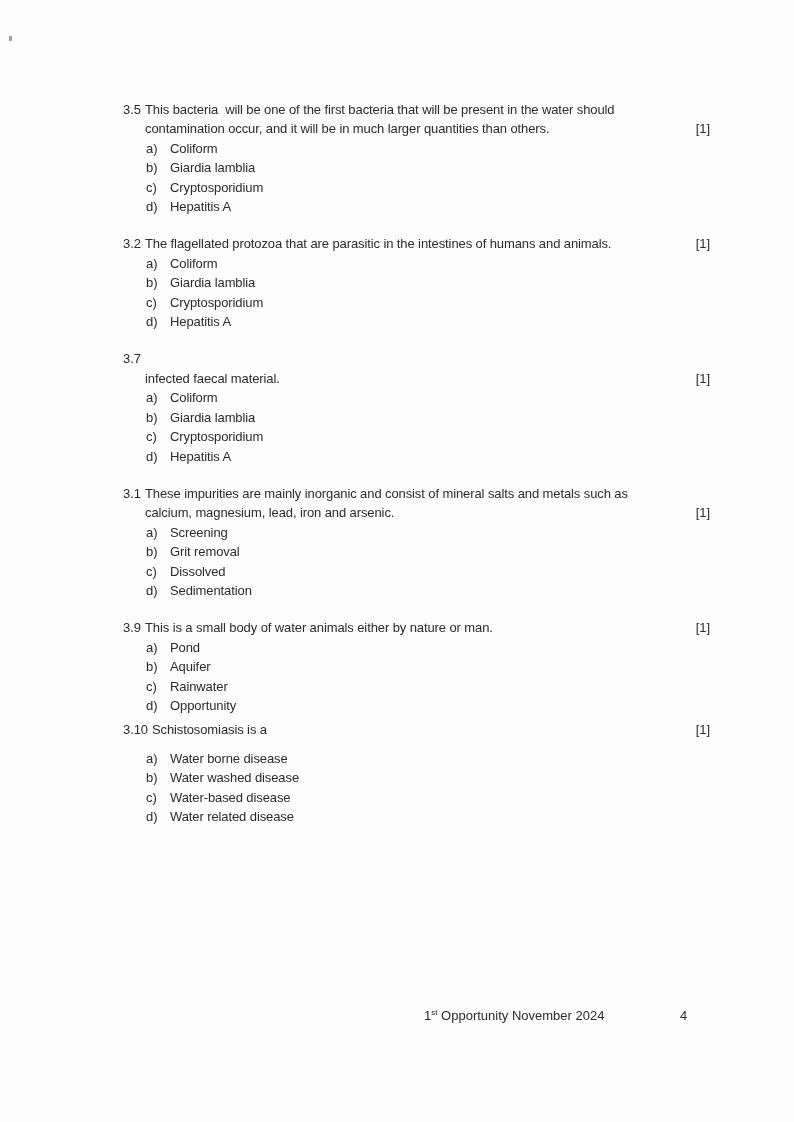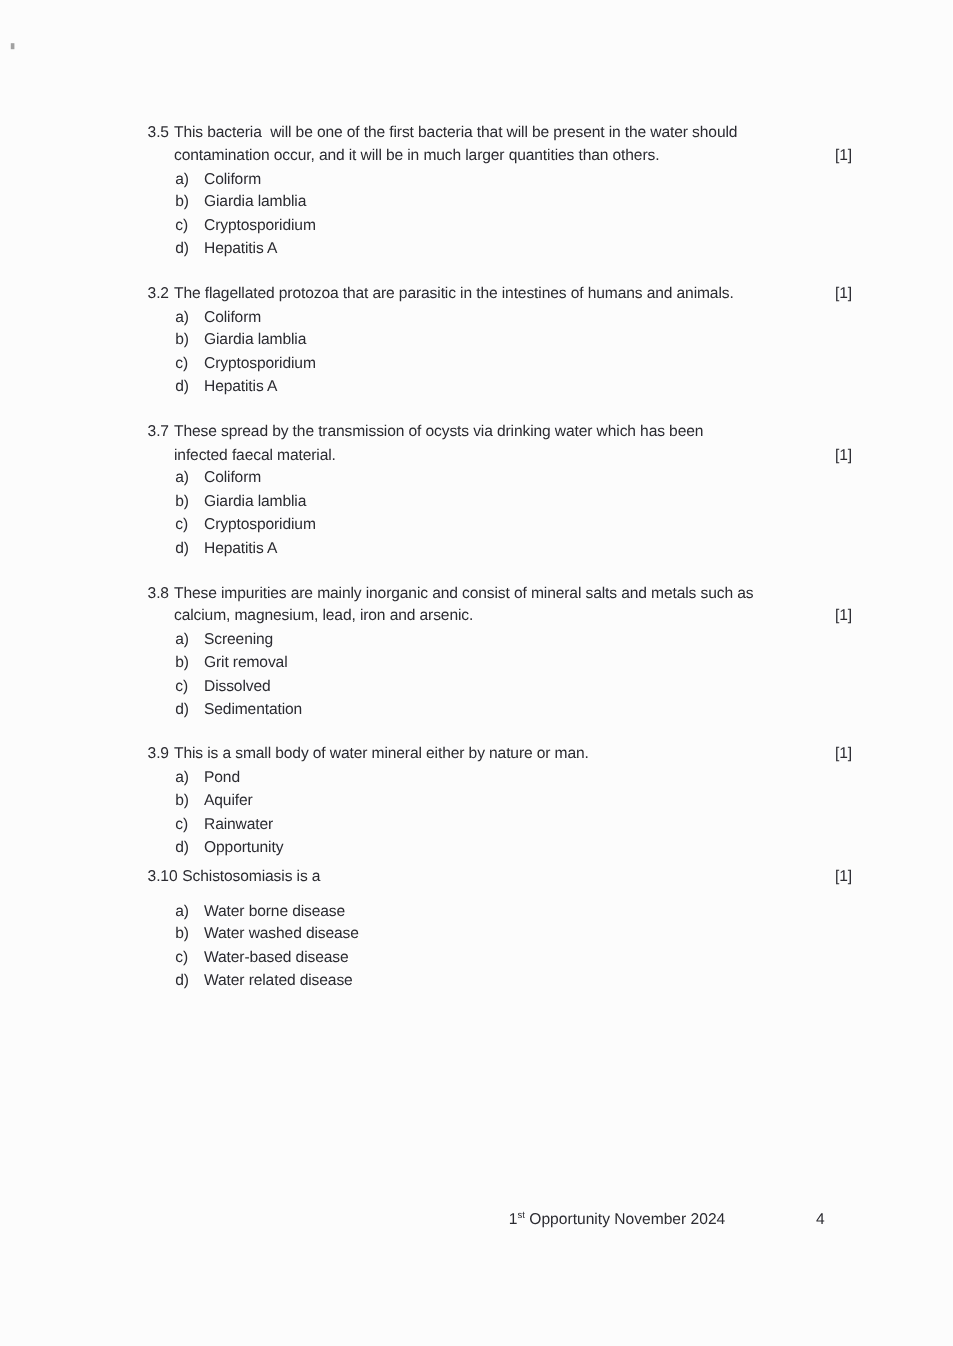--- a/index.html
+++ b/index.html
@@ -110,21 +110,20 @@
           </div>
           <div class="option">
             <span class="opt-letter">d)</span>
             <span class="opt-text">Hepatitis A</span>
           </div>
         </div>
       </div>
       <div class="question">
         <div class="q-line">
           <span class="q-num">3.7</span>
-          <span class="q-text">These spread by the transmission of ocysts via drinking water which has been</span>
         </div>
         <div class="q-line cont">
           <span class="q-text">infected faecal material.</span>
           <span class="q-marks">[1]</span>
         </div>
         <div class="options">
           <div class="option">
             <span class="opt-letter">a)</span>
             <span class="opt-text">Coliform</span>
           </div>
@@ -137,21 +136,21 @@
             <span class="opt-text">Cryptosporidium</span>
           </div>
           <div class="option">
             <span class="opt-letter">d)</span>
             <span class="opt-text">Hepatitis A</span>
           </div>
         </div>
       </div>
       <div class="question">
         <div class="q-line">
-          <span class="q-num">3.8</span>
+          <span class="q-num">3.1</span>
           <span class="q-text">These impurities are mainly inorganic and consist of mineral salts and metals such as</span>
         </div>
         <div class="q-line cont">
           <span class="q-text">calcium, magnesium, lead, iron and arsenic.</span>
           <span class="q-marks">[1]</span>
         </div>
         <div class="options">
           <div class="option">
             <span class="opt-letter">a)</span>
             <span class="opt-text">Screening</span>
@@ -166,21 +165,21 @@
           </div>
           <div class="option">
             <span class="opt-letter">d)</span>
             <span class="opt-text">Sedimentation</span>
           </div>
         </div>
       </div>
       <div class="question">
         <div class="q-line">
           <span class="q-num">3.9</span>
-          <span class="q-text">This is a small body of water mineral either by nature or man.</span>
+          <span class="q-text">This is a small body of water animals either by nature or man.</span>
           <span class="q-marks">[1]</span>
         </div>
         <div class="options">
           <div class="option">
             <span class="opt-letter">a)</span>
             <span class="opt-text">Pond</span>
           </div>
           <div class="option">
             <span class="opt-letter">b)</span>
             <span class="opt-text">Aquifer</span>

